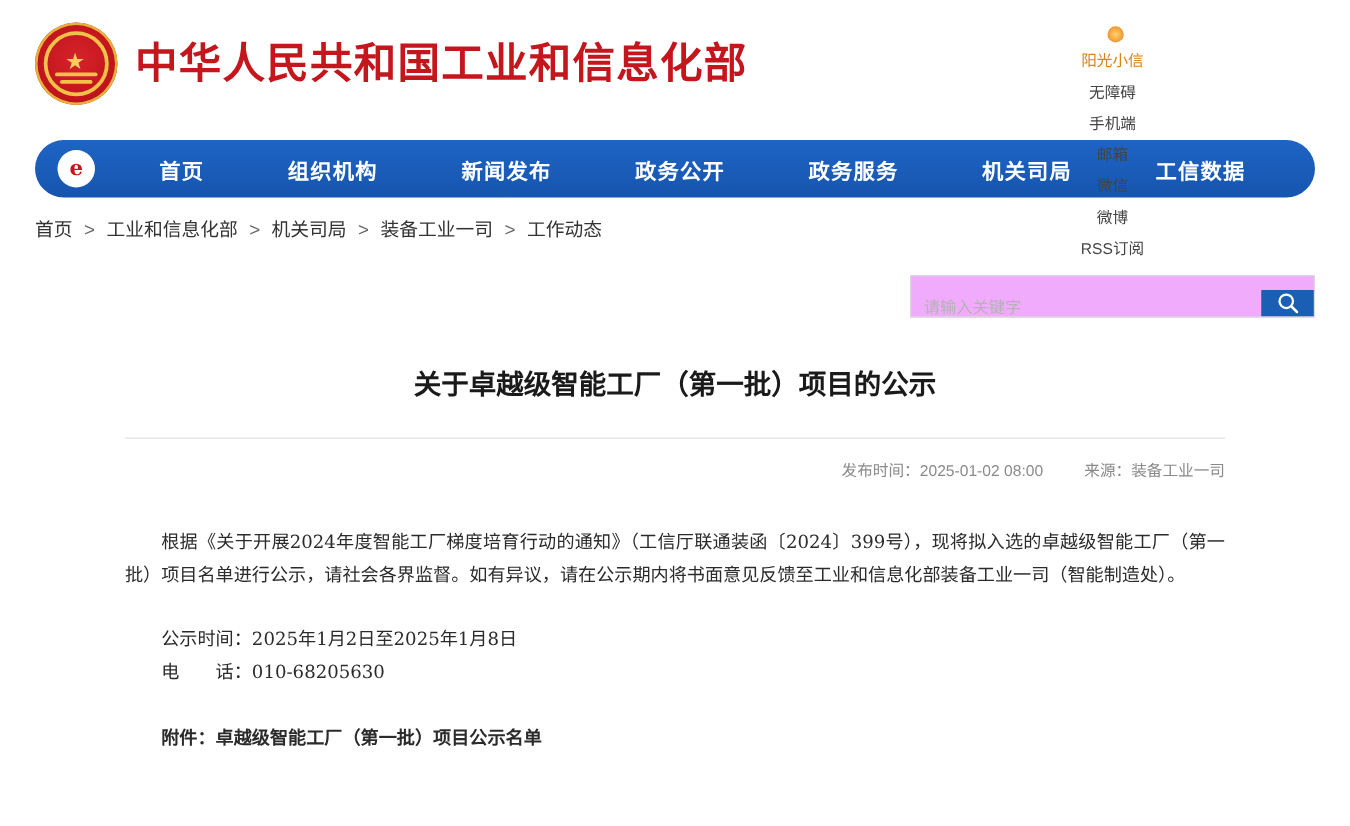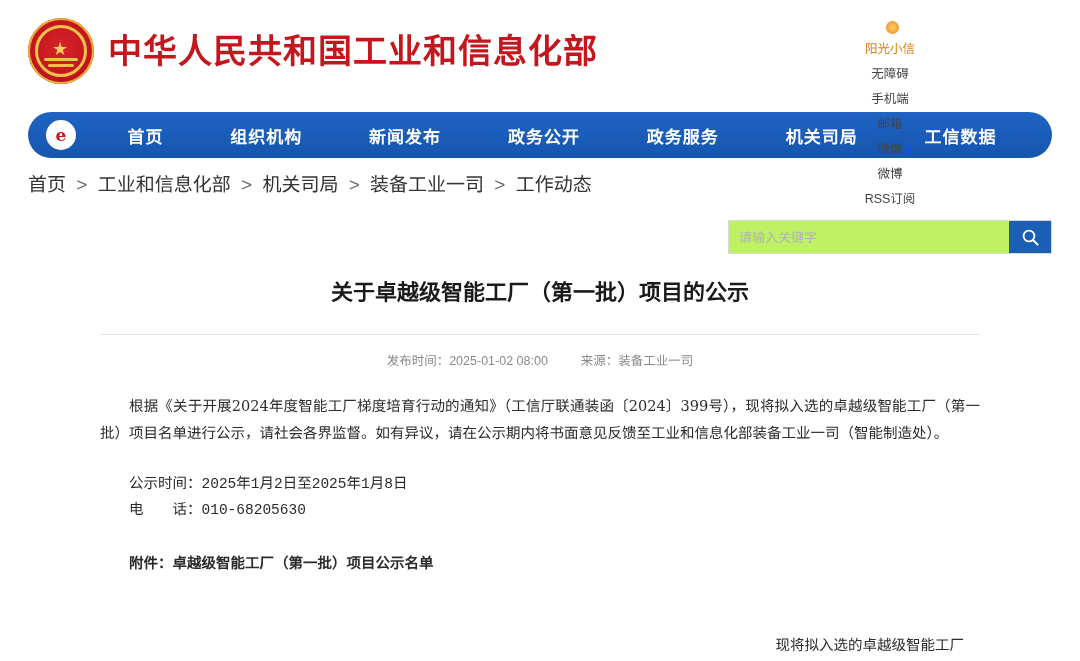--- a/index.html
+++ b/index.html
@@ -86,21 +86,22 @@
     display: inline-block; margin-right: -4px;
     position: relative; top: 1px;
   }
   .link-sun { color: #d98216 !important; }
 
   .search-row {
     margin-top: 12px;
     display: flex;
     height: 34px;
     border: 1px solid #d9d9d9;
-    background: #bef264;
+    background: #f0abfc;
+    align-items: flex-end;
   }
   .search-input {
     flex: 1;
     border: 0; outline: 0;
     padding: 0 10px;
     font-size: 13px;
     color: #333;
     font-family: "Liberation Sans", sans-serif;
     background: transparent;
   }
@@ -146,22 +147,22 @@
     font-size: 17px;
     font-weight: bold;
     letter-spacing: 1px;
     text-decoration: none;
     white-space: nowrap;
     font-family: "DejaVu Sans", "Liberation Sans", sans-serif;
   }
 
   
   .breadcrumb {
-    margin: 17px 28px 0 28px;
-    font-size: 19px;
+    margin: 17px 28px 16px 28px;
+    font-size: 15px;
     color: #333;
     line-height: 20px;
   }
   .breadcrumb a { color: #333; text-decoration: none; }
   .breadcrumb .sep { margin: 0 5px; color: #666; }
 
   
   .article {
     margin: 0 100px;
     padding-top: 34px;
@@ -173,37 +174,37 @@
     color: #1a1a1a;
     font-family: "DejaVu Sans", "Liberation Sans", sans-serif;
     line-height: 34px;
     margin-top: 47px;
   }
   .rule {
     border-top: 1px solid #e2e2e2;
     margin: 24px 0 0 0;
   }
   .meta {
-    text-align: center;
+    text-align: right;
     font-size: 12.5px;
     color: #8a8a8a;
     padding: 16px 0 0 0;
     line-height: 20px;
   }
   .meta .gap { display: inline-block; width: 26px; }
 
   .body-text {
-    margin-top: 22px;
+    margin-top: 34px;
     font-family: "DejaVu Serif", "Liberation Serif", serif;
     font-size: 14.5px;
     color: #2b2b2b;
     line-height: 27px;
   }
   .para { text-indent: 2em; text-align: justify; }
-  .block { margin-top: 24px; font-family: Liberation Mono, monospace; }
+  .block { margin-top: 24px; }
   .line { line-height: 26px; }
   .indent1 { text-indent: 2em; }
   .attach { margin-top: 26px; text-indent: 2em; font-weight: bold; }
 
   .sign {
     margin-top: 56px;
     text-align: right;
     padding-right: 16px;
     font-family: "DejaVu Serif", "Liberation Serif", serif;
     font-size: 14.5px;

